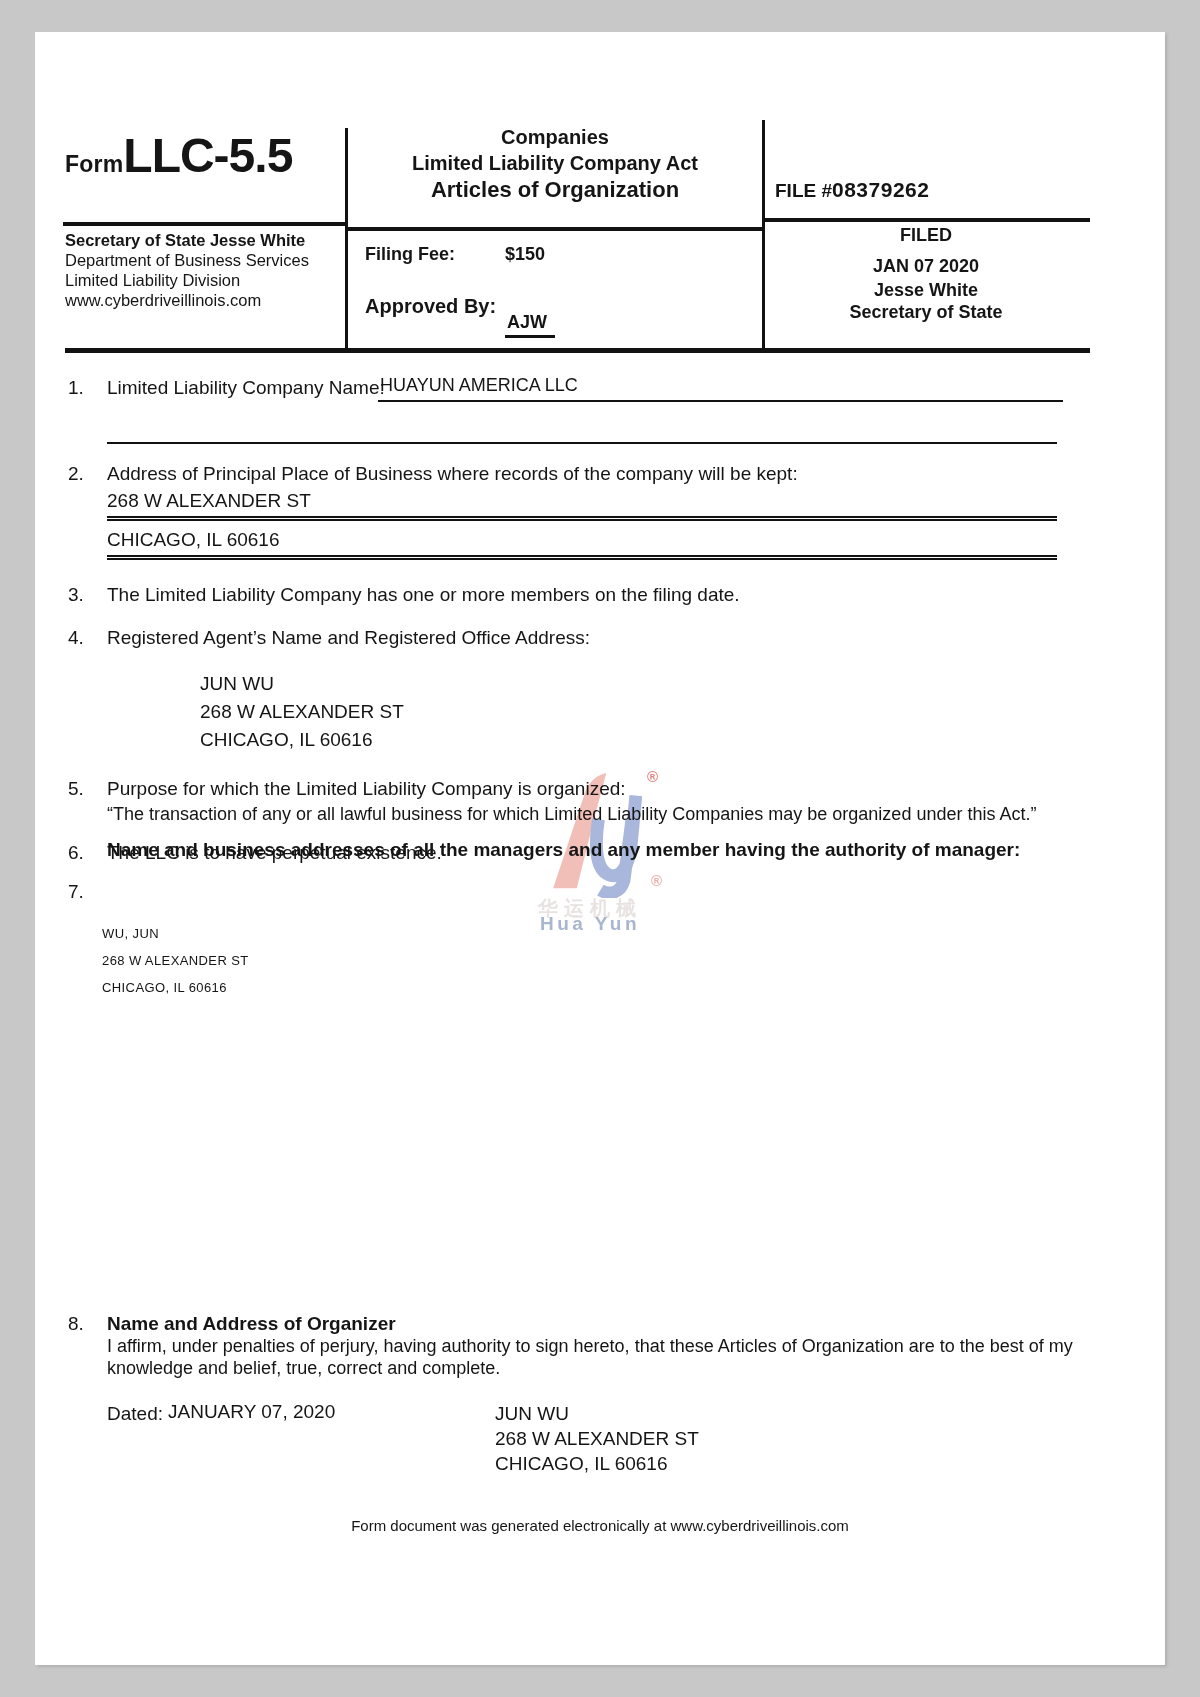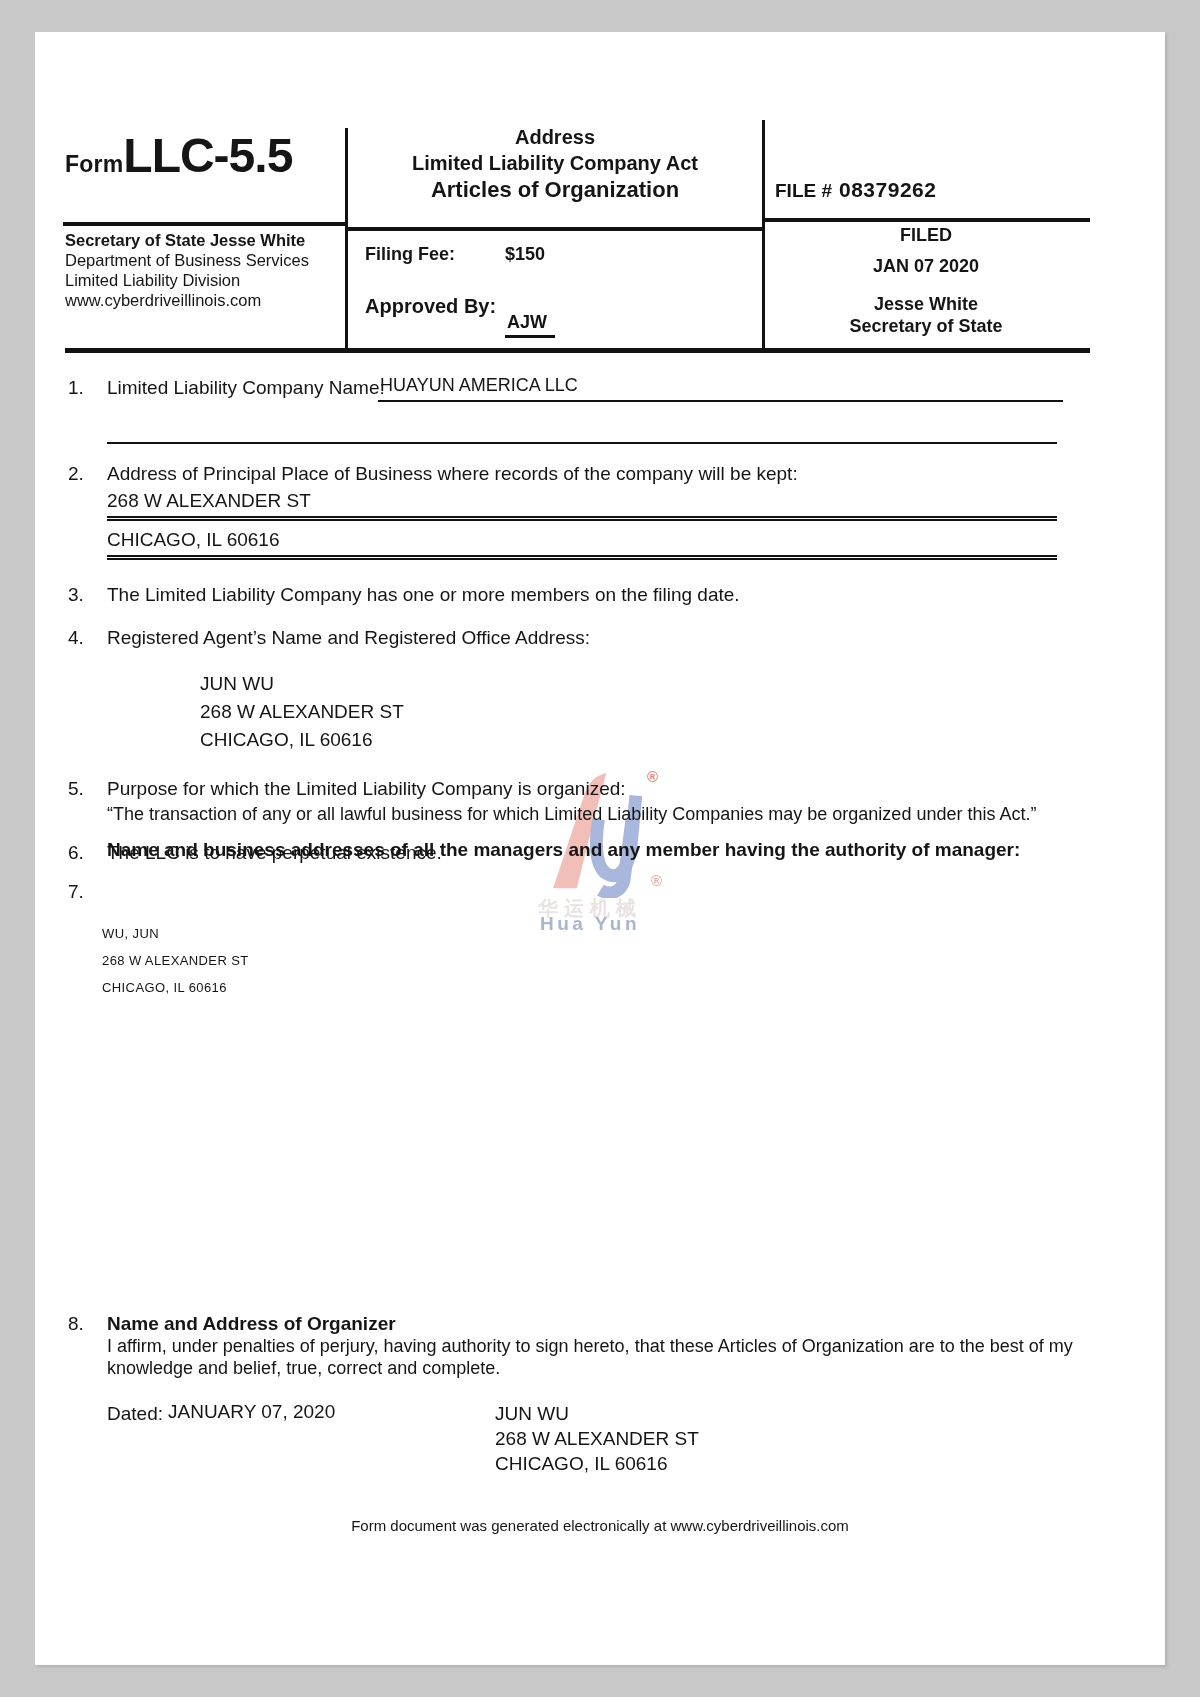--- a/index.html
+++ b/index.html
@@ -30,25 +30,25 @@
   .center-title{left:313px;top:92px;width:414px;text-align:center;font-weight:bold;}
   .ct1,.ct2{font-size:20px;line-height:26px;}
   .ct3{font-size:22px;line-height:28px;}
   .rule-mid{left:313px;top:195px;width:414px;height:4px;}
   .fee-label{left:330px;top:212px;font-size:18px;font-weight:bold;}
   .fee-value{left:470px;top:212px;font-size:18px;font-weight:bold;}
   .app-label{left:330px;top:263px;font-size:20px;font-weight:bold;}
   .app-value{left:470px;top:260px;font-size:18px;font-weight:bold;border-bottom:3px solid #121212;padding:0 8px 2px 2px;margin-top:20px;}
   .file-row{left:740px;top:146px;display:flex;align-items:flex-end;}
   .file-label{font-size:19px;font-weight:bold;}
-  .file-number{font-size:21px;font-weight:bold;margin-left:7px;letter-spacing:.5px;}
+  .file-number{font-size:21px;font-weight:bold;letter-spacing:.5px;}
   .rule-right{left:727px;top:186px;width:328px;height:4px;}
   .stamp{left:727px;top:193px;width:328px;text-align:center;font-weight:bold;font-size:18px;}
   .stamp .s1{margin-bottom:10px;}
-  .stamp .s2{margin-bottom:16px;}
+  .stamp .s2{margin-bottom:2px;}
   .stamp .s3{line-height:22px;}
   .stamp .s4{line-height:22px;}
   .rule-bottom{left:30px;top:316px;width:1025px;height:5px;}
   
   .num{font-size:19px;}
   .itext{font-size:19px;}
   .field-value{font-size:18px;border-bottom:2px solid #121212;padding:0 4px 4px 2px;}
   .blank-line{border-bottom:2px solid #121212;}
   .dbl{border-bottom:5px double #121212;}
   .indent{font-size:19px;line-height:28px;}
@@ -95,21 +95,21 @@
         <div class="b">Secretary of State Jesse White</div>
         <div>Department of Business Services</div>
         <div>Limited Liability Division</div>
         <div>www.cyberdriveillinois.com</div>
       </div>
 
       <div class="abs vline vline1"></div>
       <div class="abs vline vline2"></div>
 
       <div class="abs center-title">
-        <div class="ct1">Address</div>
+        <div class="ct1">Companies</div>
         <div class="ct2">Limited Liability Company Act</div>
         <div class="ct3">Articles of Organization</div>
       </div>
       <div class="abs rule rule-mid"></div>
       <div class="abs fee-label">Filing Fee:</div>
       <div class="abs fee-value">$150</div>
       <div class="abs app-label">Approved By:</div>
       <div class="abs app-value">AJW</div>
 
       <div class="abs file-row">

